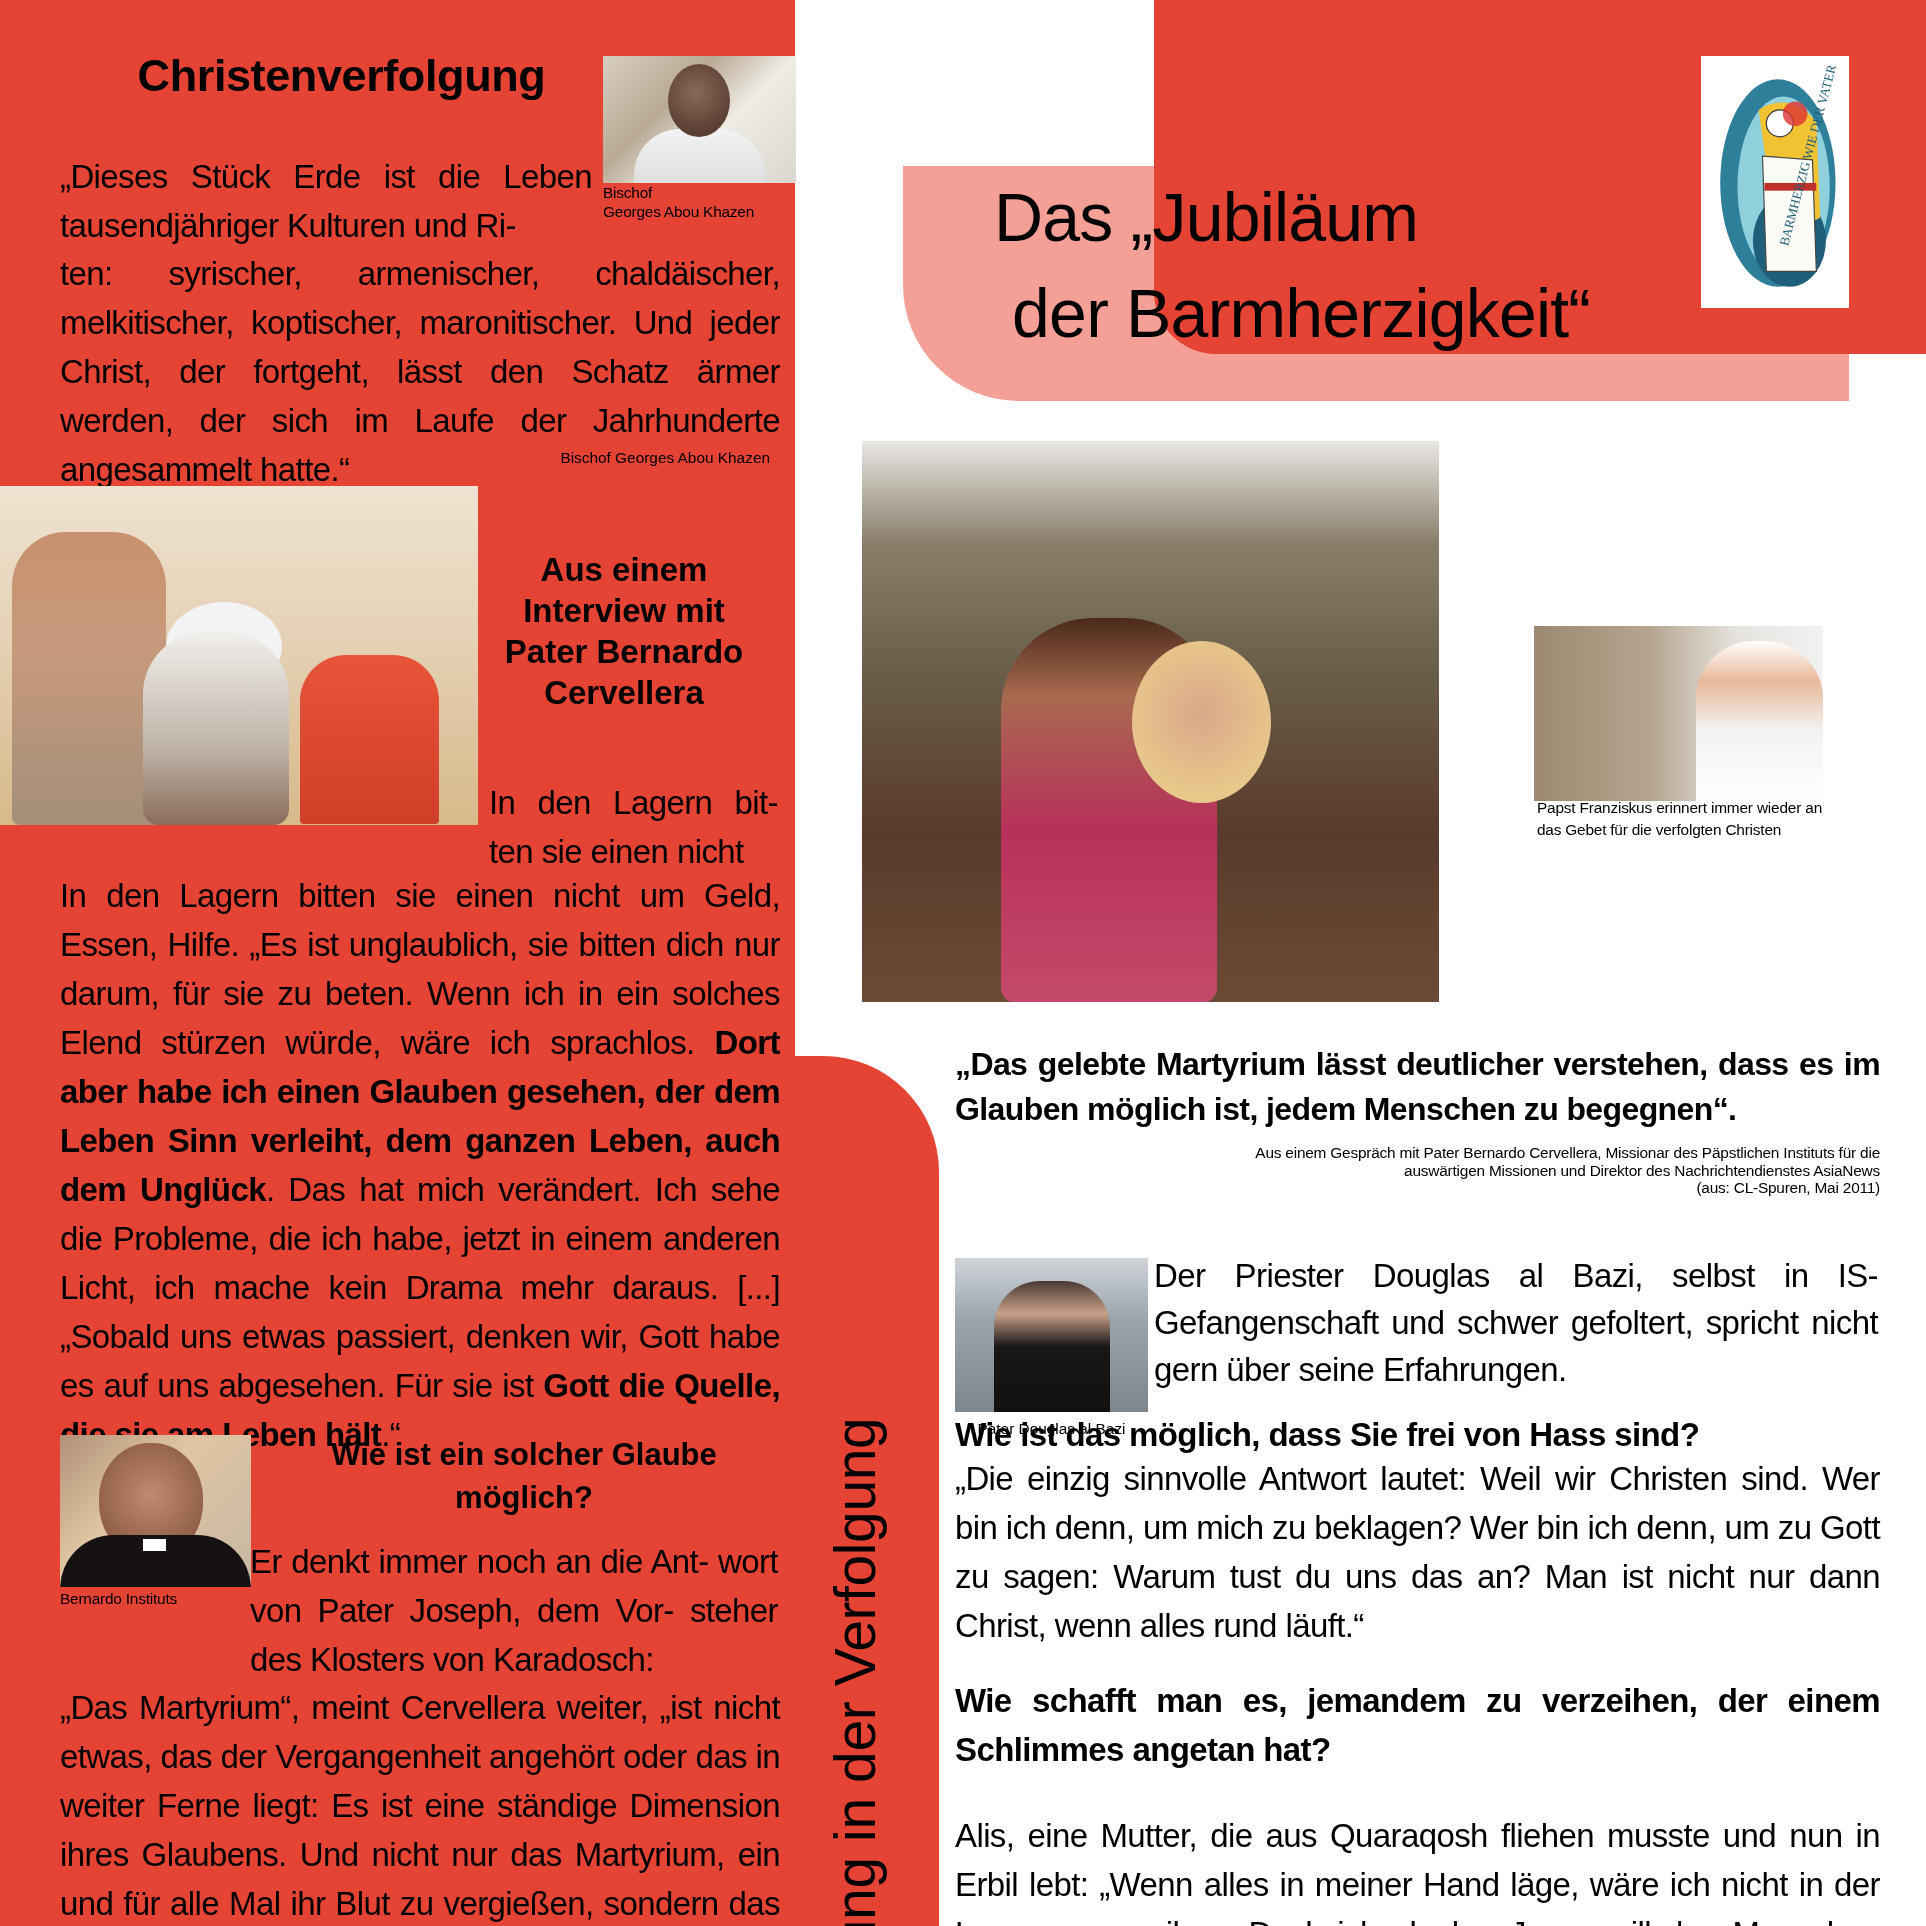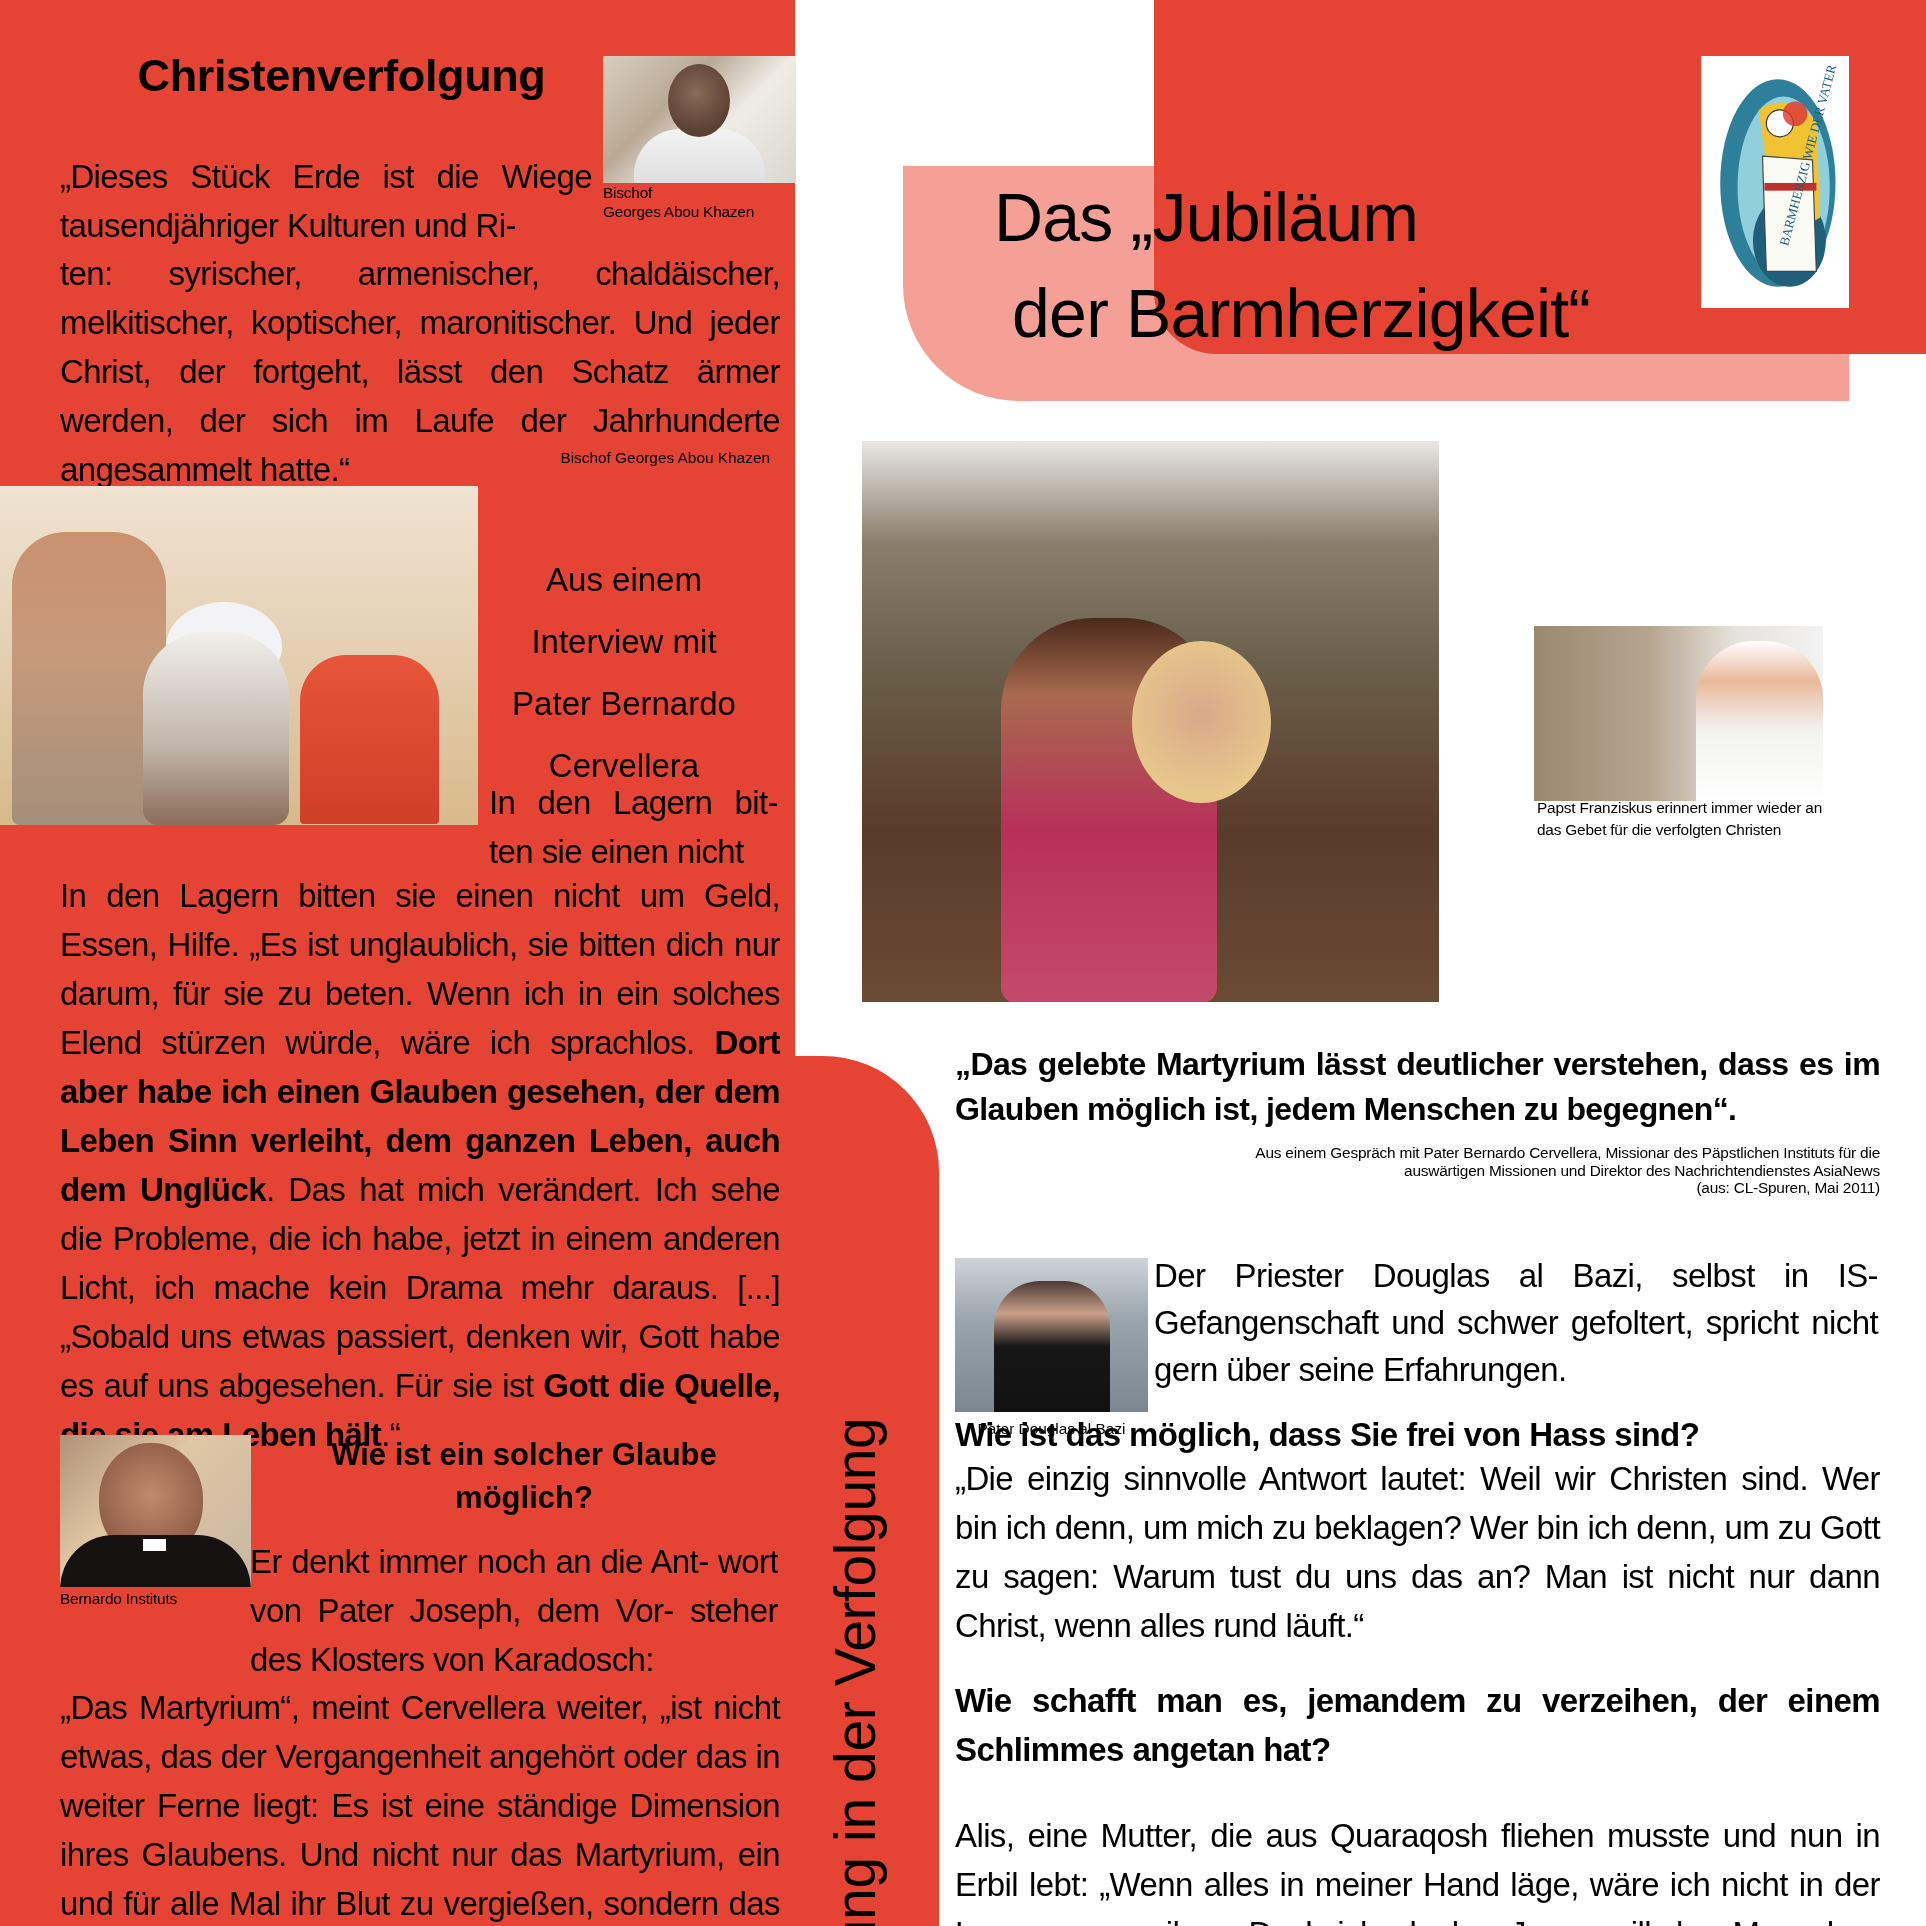--- a/index.html
+++ b/index.html
@@ -30,21 +30,21 @@
   .ph-refugees .man { position:absolute; left:11.6px; top:46px; width:154px; height:293px; border-radius:54px 54px 7.7px 7.7px;
                background:linear-gradient(180deg,#c9916f 0%,#c79a7c 40%,#a48f7a 100%); }
   .ph-refugees .donkey { position:absolute; left:143px; top:146px; width:146px; height:193px; border-radius:62px 62px 15.4px 15.4px;
                background:linear-gradient(180deg,#f1efec,#bfb4a8 60%,#8a6d5a); }
   .ph-refugees .bag { position:absolute; left:166px; top:116px; width:116px; height:89px; border-radius:50%;
                background:#f3f3f5; }
   .ph-refugees .boy { position:absolute; left:300px; top:169px; width:139px; height:169px; border-radius:46px 46px 3.9px 3.9px;
                background:linear-gradient(180deg,#e7553a,#cf3e27); }
 
   .interview-head { left:489px; top:549px; width:270px; text-align:center;
-               font-size:33px; font-weight:normal; line-height:62px; }
+               font-size:33px; font-weight:bold; line-height:41px; }
 
   .ph-cerv { left:60px; top:1435px; width:191px; height:152px;
              background:linear-gradient(135deg,#b19078 0%,#e0c6a3 40%,#c7b7a4 100%); }
   .ph-cerv .head { position:absolute; left:39px; top:7.7px; width:104px; height:116px; border-radius:48%;
              background:radial-gradient(circle at 50% 45%,#c08a6e,#8d5b45 75%); }
   .ph-cerv .suit { position:absolute; left:0; top:100px; width:191px; height:54px;
              border-radius:77px 77px 0 0; background:#161212; }
   .ph-cerv .collar { position:absolute; left:83px; top:104px; width:23px; height:11.6px; background:#fff; }
 
   
@@ -98,21 +98,21 @@
 
 <div class="abs photo ph-bishop">
   <div class="robe"></div>
   <div class="face"></div>
 </div>
 <div class="abs small-cap" style="left:603px; top:184px; width:193px;">
   <div>Bischof</div>
   <div>Georges Abou Khazen</div>
 </div>
 
-<div class="abs body-text" style="left:60px; top:152px; width:532px;">„Dieses Stück Erde ist die Wiege tausendjähriger Kulturen und Ri-</div>
+<div class="abs body-text" style="left:60px; top:152px; width:532px;">„Dieses Stück Erde ist die Leben tausendjähriger Kulturen und Ri-</div>
 <div class="abs body-text" style="left:60px; top:249px; width:720px;">ten: syrischer, armenischer, chaldäischer, melkitischer, koptischer, maronitischer. Und jeder Christ, der fortgeht, lässt den Schatz ärmer werden, der sich im Laufe der Jahrhunderte angesammelt hatte.“</div>
 <div class="abs" style="left:462px; top:449px; width:308px; text-align:right; font-size:15.4px;">Bischof Georges Abou Khazen</div>
 
 <div class="abs photo ph-refugees">
   <div class="man"></div>
   <div class="bag"></div>
   <div class="donkey"></div>
   <div class="boy"></div>
 </div>
 

